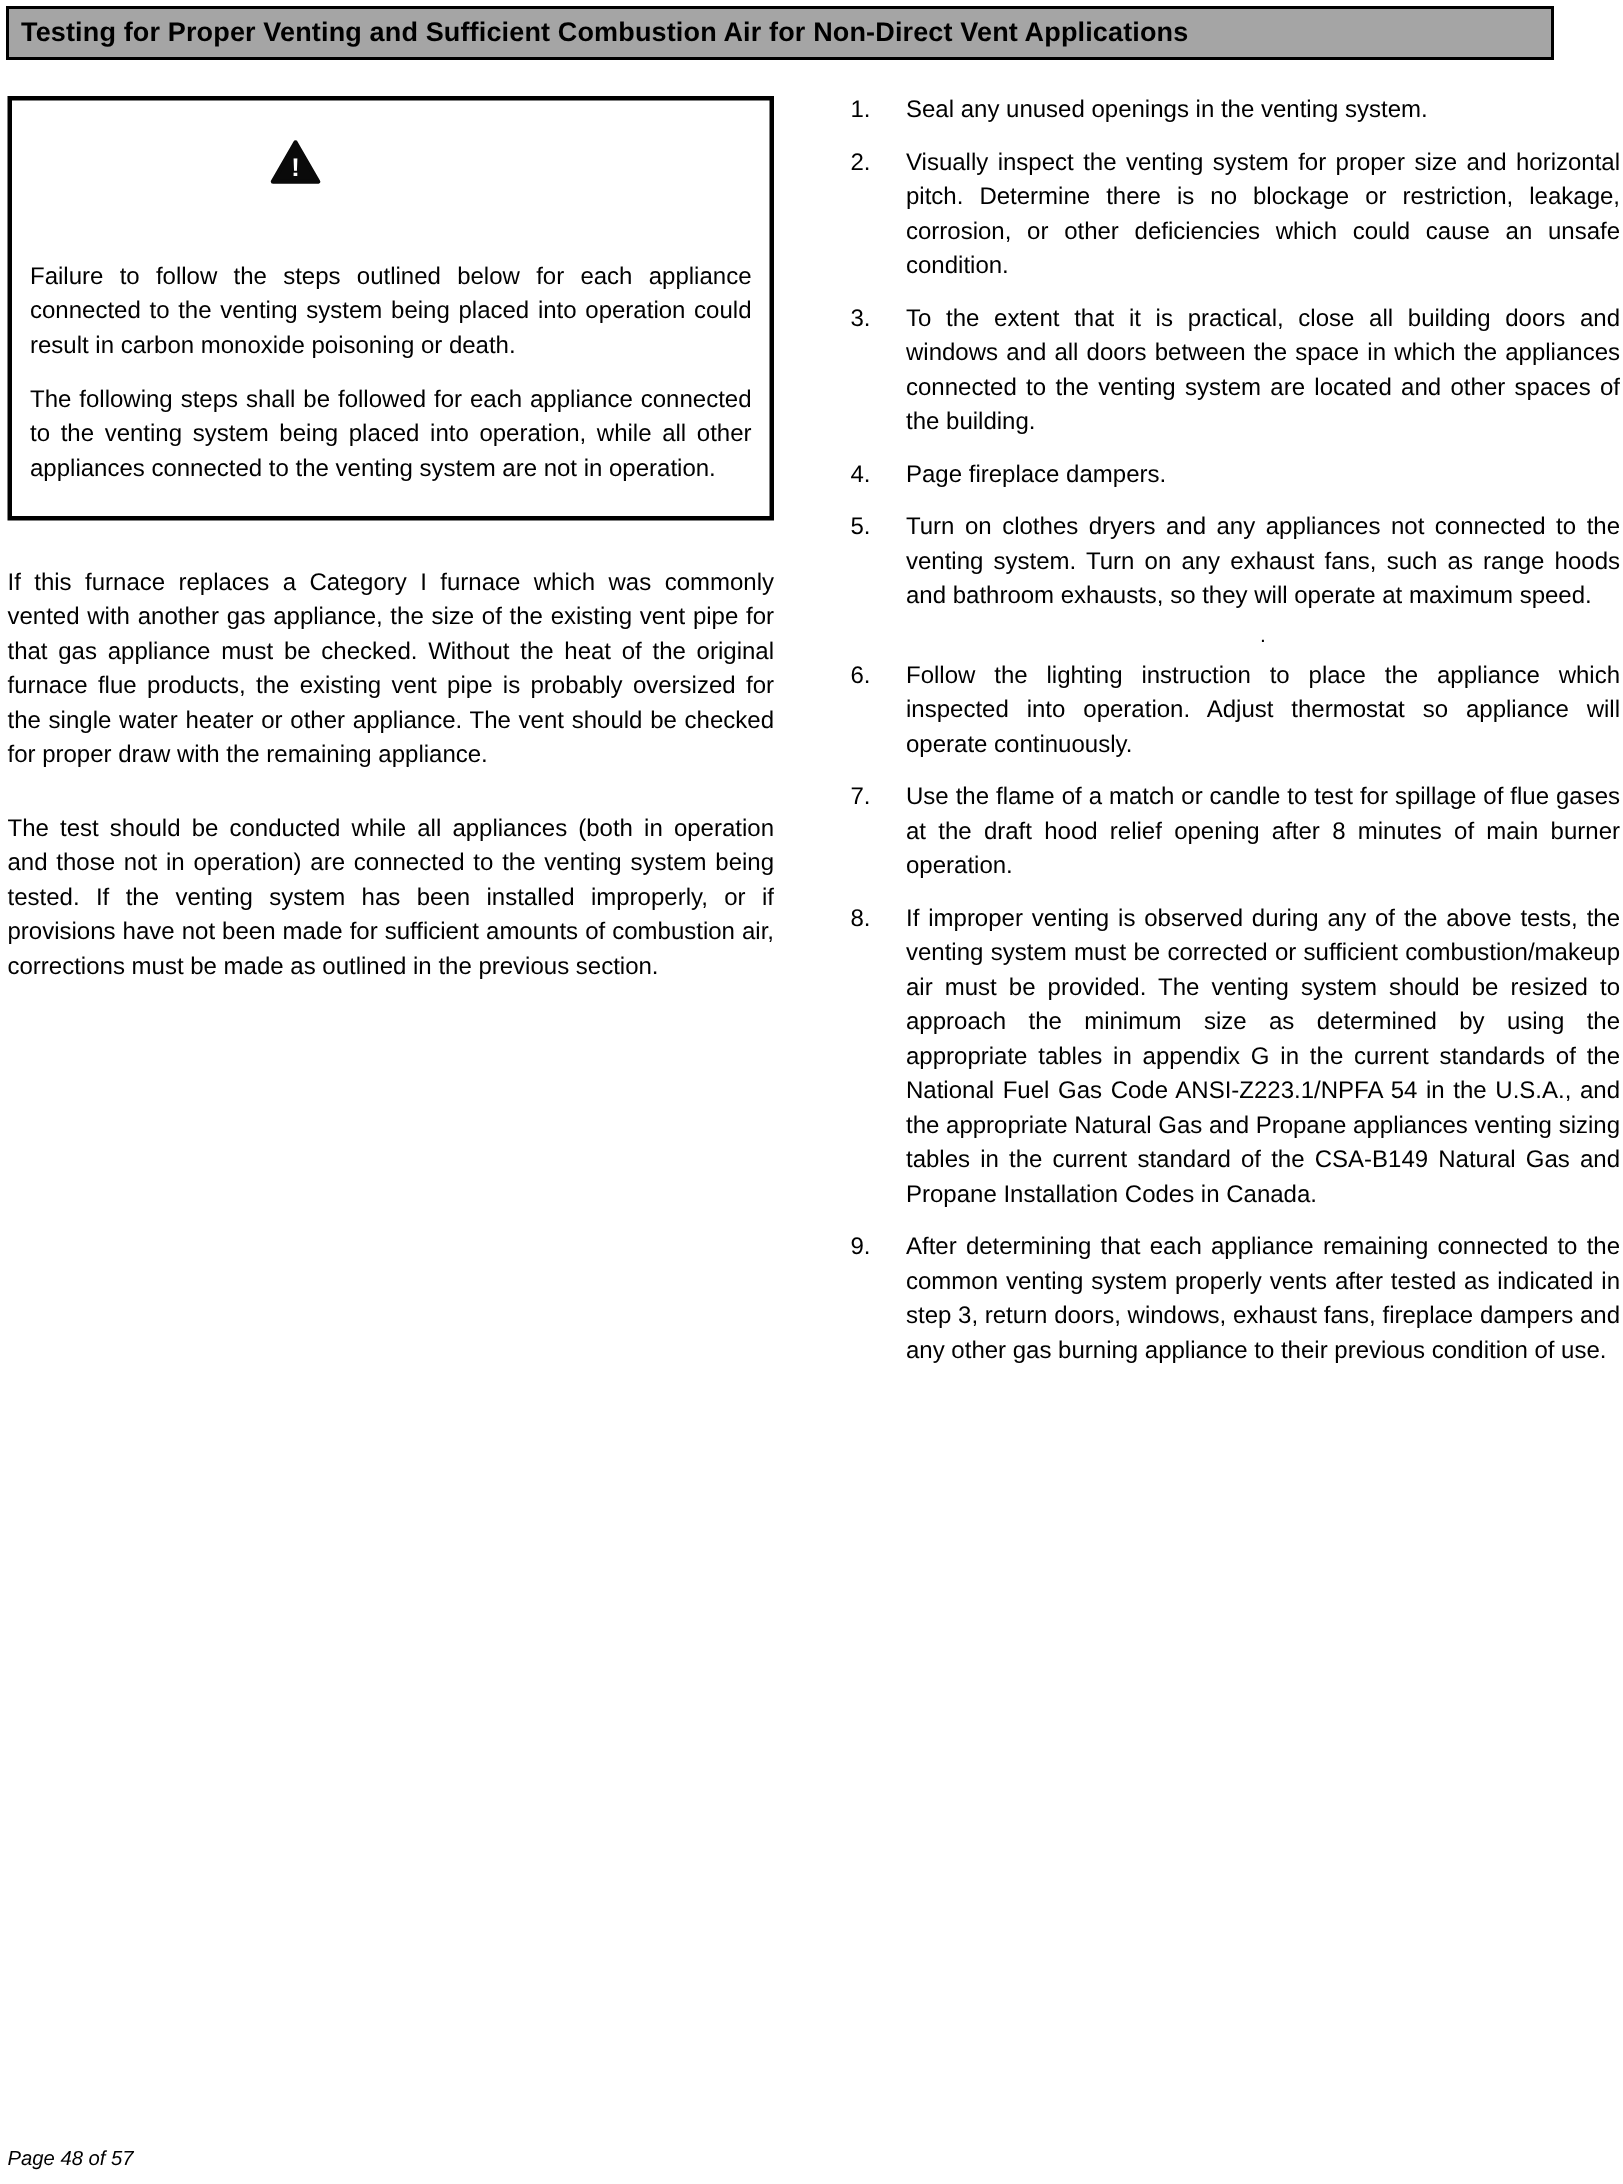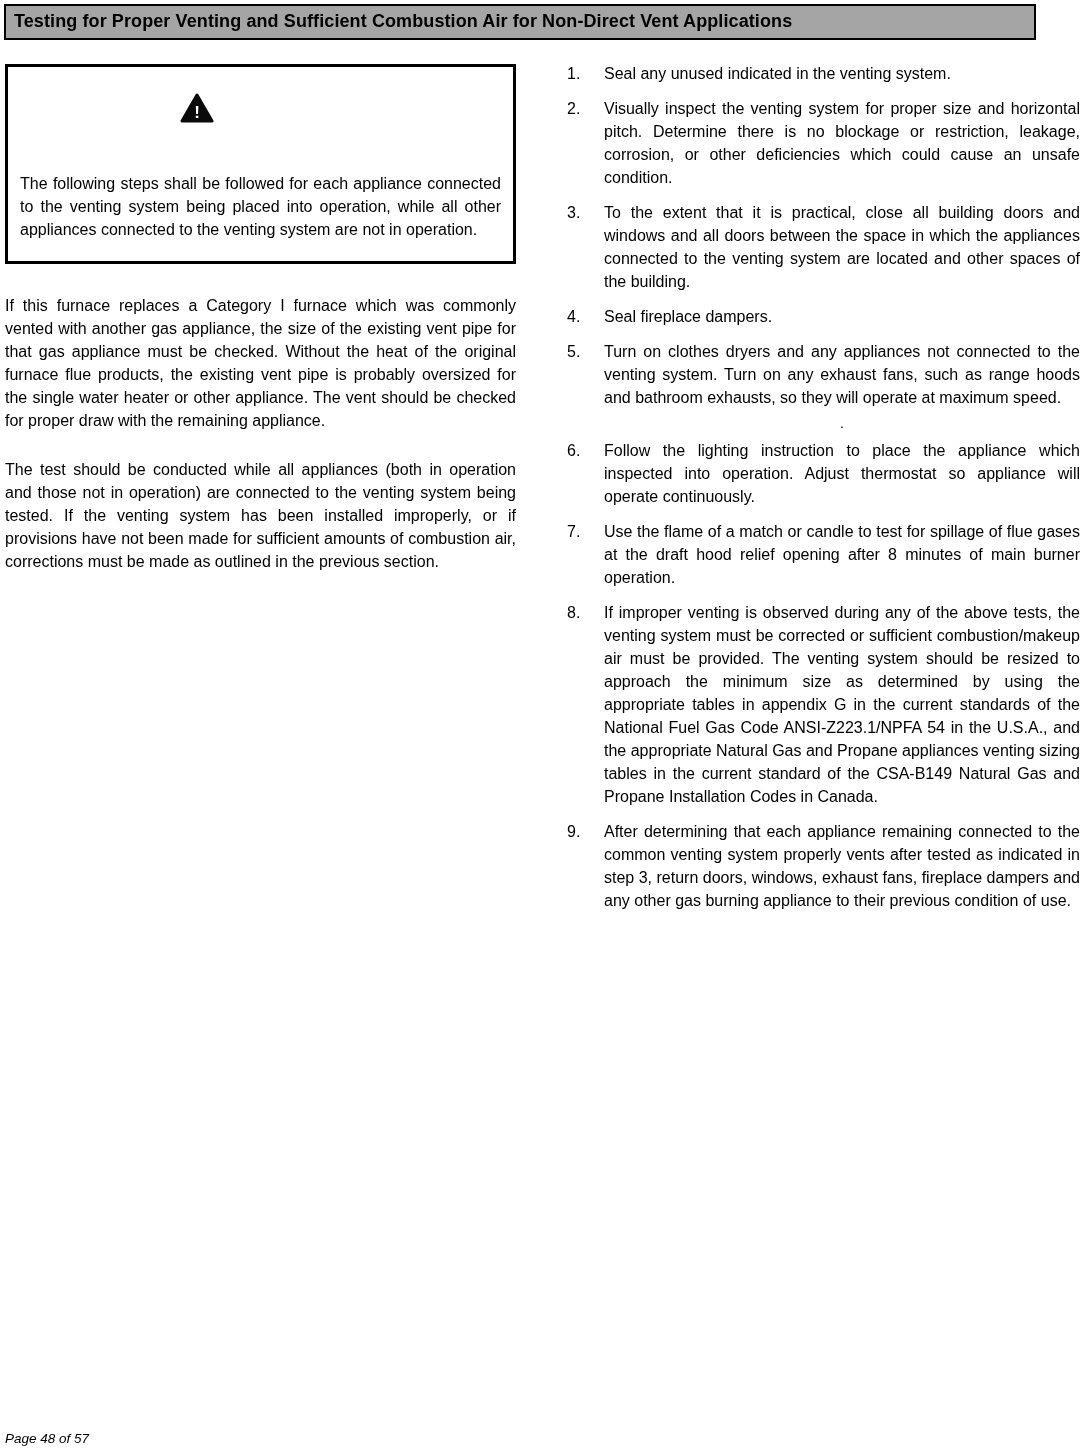--- a/index.html
+++ b/index.html
@@ -35,21 +35,21 @@
   }
   .warning-box {
     border: 3px solid #000000;
     padding: 26px 12px 20px 12px;
     margin-bottom: 30px;
   }
   .warning-icon-wrap {
     width: 34px;
     margin: 0 0 42px 160px;
   }
-  .warning-box p + p { margin-top: 13px; font-weight: bold; }
+  .warning-box p + p { margin-top: 13px; }
   .left-col > .body-p { margin-bottom: 26px; }
   .right-col {
     position: absolute;
     left: 567px;
     top: 62px;
     width: 513px;
     font-size: 16px;
     line-height: 23px;
   }
   .step { display: flex; margin-bottom: 12px; }
@@ -77,43 +77,44 @@
 </div>
 
 <div class="left-col">
   <div class="warning-box">
     <div class="warning-icon-wrap">
       <svg width="34" height="31" viewBox="0 0 34 31" aria-hidden="true">
         <path d="M17 2 L32 28 H2 Z" fill="#0a0a0a" stroke="#0a0a0a" stroke-width="3" stroke-linejoin="round"></path>
         <text x="17" y="24.5" text-anchor="middle" fill="#ffffff" font-size="17" font-weight="bold" font-family="Liberation Sans, sans-serif">!</text>
       </svg>
     </div>
+    <p>Failure to follow the steps outlined below for each appliance connected to the venting system being placed into operation could result in carbon monoxide poisoning or death.</p>
     <p>The following steps shall be followed for each appliance connected to the venting system being placed into operation, while all other appliances connected to the venting system are not in operation.</p>
   </div>
 
   <p class="body-p">If this furnace replaces a Category I furnace which was commonly vented with another gas appliance, the size of the existing vent pipe for that gas appliance must be checked. Without the heat of the original furnace flue products, the existing vent pipe is probably oversized for the single water heater or other appliance. The vent should be checked for proper draw with the remaining appliance.</p>
   <p class="body-p">The test should be conducted while all appliances (both in operation and those not in operation) are connected to the venting system being tested. If the venting system has been installed improperly, or if provisions have not been made for sufficient amounts of combustion air, corrections must be made as outlined in the previous section.</p>
 </div>
 
 <div class="right-col">
   <div class="step">
     <span class="num">1.</span>
-    <span class="step-text">Seal any unused indicated in the venting system.</span>
+    <span class="step-text">Seal any unused openings in the venting system.</span>
   </div>
   <div class="step">
     <span class="num">2.</span>
     <span class="step-text">Visually inspect the venting system for proper size and horizontal pitch. Determine there is no blockage or restriction, leakage, corrosion, or other deficiencies which could cause an unsafe condition.</span>
   </div>
   <div class="step">
     <span class="num">3.</span>
     <span class="step-text">To the extent that it is practical, close all building doors and windows and all doors between the space in which the appliances connected to the venting system are located and other spaces of the building.</span>
   </div>
   <div class="step">
     <span class="num">4.</span>
-    <span class="step-text">Seal fireplace dampers.</span>
+    <span class="step-text">Page fireplace dampers.</span>
   </div>
   <div class="step">
     <span class="num">5.</span>
     <span class="step-text">Turn on clothes dryers and any appliances not connected to the venting system. Turn on any exhaust fans, such as range hoods and bathroom exhausts, so they will operate at maximum speed.</span>
   </div>
   <div class="stray-dot">.</div>
   <div class="step">
     <span class="num">6.</span>
     <span class="step-text">Follow the lighting instruction to place the appliance which inspected into operation. Adjust thermostat so appliance will operate continuously.</span>
   </div>

